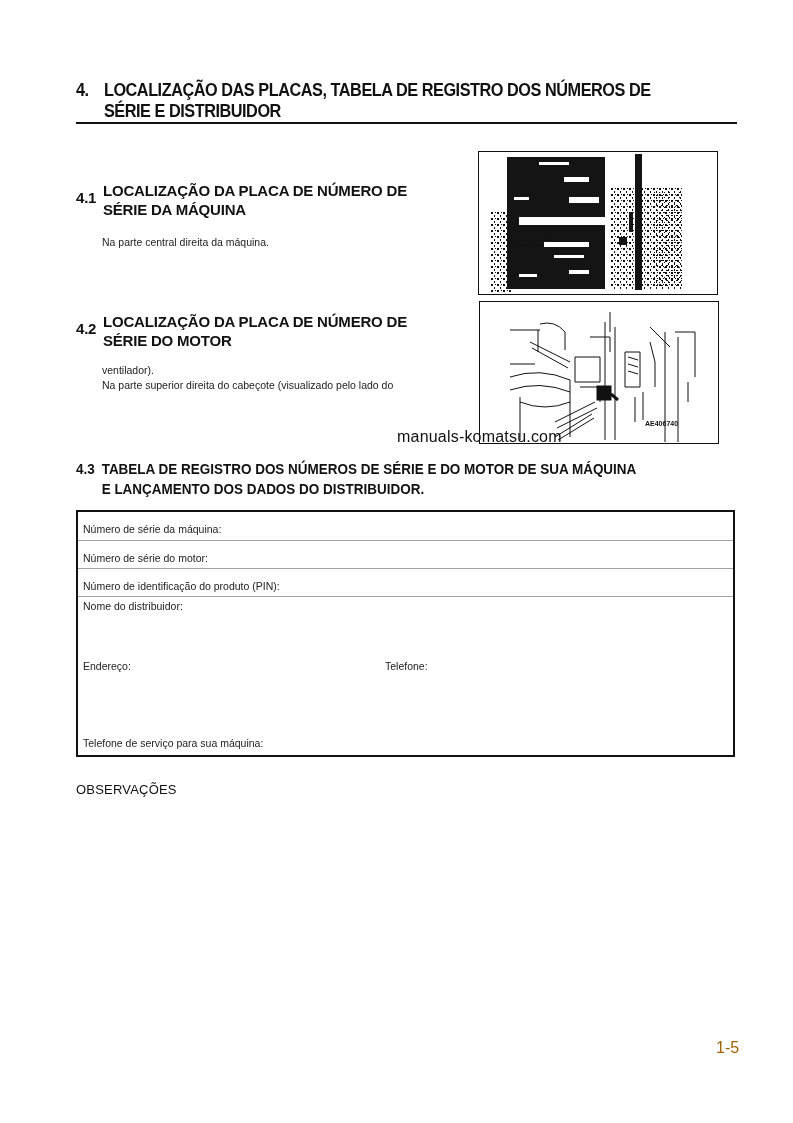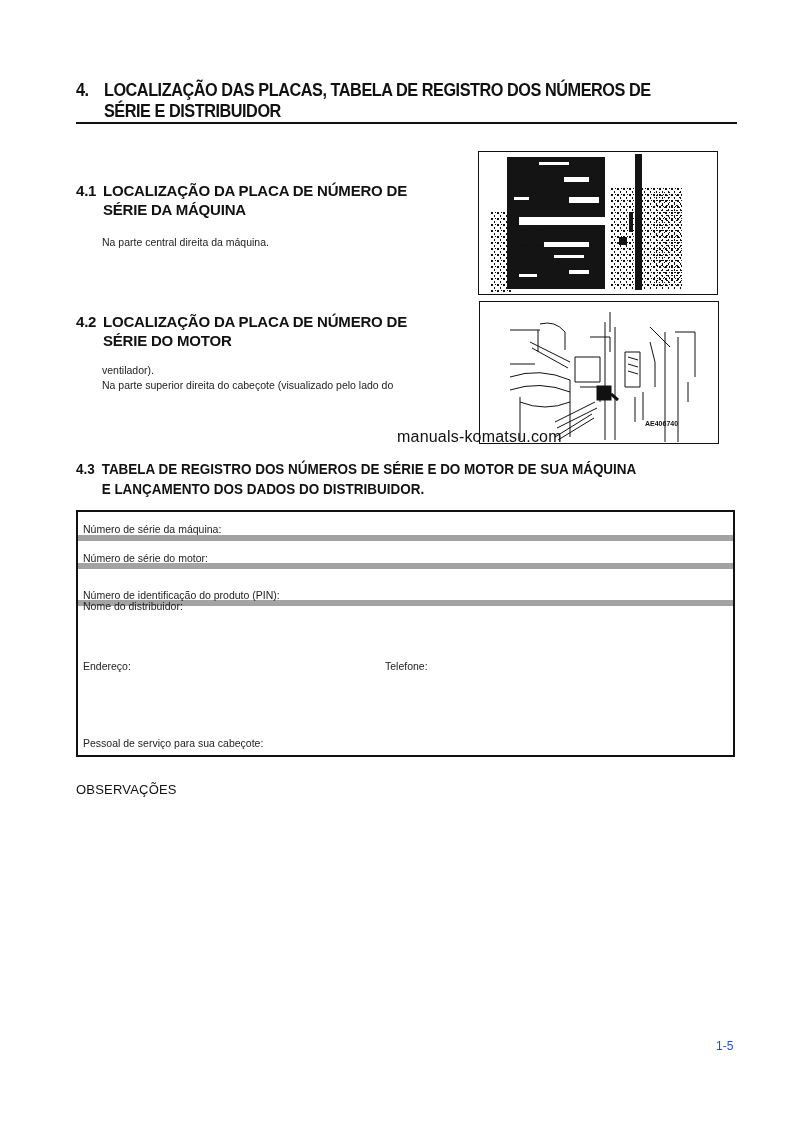--- a/index.html
+++ b/index.html
@@ -7,39 +7,39 @@
          font-family:"Liberation Sans", sans-serif; color:#111111; }
   .abs { position:absolute; }
 
   .h1 { left:76px; top:80px; width:664px; font-family:"Liberation Sans", sans-serif;
         font-size:17.5px; font-weight:bold; line-height:21px; letter-spacing:-0.5px; transform:scaleX(0.93); transform-origin:left top; }
   .h1 .num { position:absolute; left:0; top:0; }
   .h1 .txt { position:absolute; left:30px; top:0; width:700px; }
   .h1-rule { left:76px; top:122px; width:661px; height:2px; background:#111; }
 
   .h2 { font-size:15px; font-weight:bold; line-height:19px; letter-spacing:-0.2px; }
-  .h2 .num { position:absolute; left:0; top:0;text-align:right; }
+  .h2 .num { position:absolute; left:0; top:7px;text-align:right; }
   .h2 .txt { position:absolute; left:27px; top:0; white-space:nowrap; }
   .body-text { font-size:10.5px; line-height:15px; color:#222;padding-left:8px; }
 
   .figbox { border:1.3px solid #111; background:#fff; overflow:hidden; }
   .caption { font-size:7px; font-weight:bold; color:#111; }
 
   .watermark { left:397px; top:428px; font-size:16px; color:#111; letter-spacing:0.2px; white-space:nowrap; }
 
   .h3 { left:76px; top:459px; width:680px; font-size:14.2px; font-weight:bold; line-height:20px; transform:scaleX(0.95); transform-origin:left top; }
   .h3 .num { position:absolute; left:0; top:0; }
   .h3 .txt { position:absolute; left:27px; top:0; width:720px; }
 
   .reg-table { left:76px; top:510px; width:659px; height:247px; border:2px solid #111; box-sizing:border-box; }
-  .reg-row { position:absolute; left:0; right:0; border-bottom:6px solid #a3a3a3; box-sizing:border-box; }
+  .reg-row { position:absolute; left:0; right:0; border-bottom:1px solid #a3a3a3; box-sizing:border-box; }
   .reg-label { position:absolute; left:5px; font-size:10.5px; color:#222; white-space:nowrap; }
 
   .obs { left:76px; top:782px; font-size:13px; font-weight:normal; letter-spacing:0.2px; }
-  .page-num { left:716px; top:1039px; font-size:12px; color:#1d4ed8; }
+  .page-num { left:716px; top:1039px; font-size:16px; color:#a16207; }
 </style>
 </head>
 <body>
 
 <div class="abs h1">
   <span class="num">4.</span>
   <div class="txt">
     <div>LOCALIZAÇÃO DAS PLACAS, TABELA DE REGISTRO DOS NÚMEROS DE</div>
     <div>SÉRIE E DISTRIBUIDOR</div>
   </div>
@@ -142,26 +142,26 @@
   </div>
 </div>
 
 <div class="abs reg-table">
   <div class="reg-row" style="top:0; height:29px;">
     <span class="reg-label" style="top:11px;">Número de série da máquina:</span>
   </div>
   <div class="reg-row" style="top:29px; height:28px;padding-left:44px;">
     <span class="reg-label" style="top:11px;">Número de série do motor:</span>
   </div>
-  <div class="reg-row" style="top:66px; height:28px;">
+  <div class="reg-row" style="top:57px; height:28px;">
     <span class="reg-label" style="top:11px;">Número de identificação do produto (PIN):</span>
   </div>
   <div class="abs" style="left:0; right:0; top:85px; bottom:0;">
     <span class="reg-label" style="top:3px;">Nome do distribuidor:</span>
     <span class="reg-label" style="top:63px;">Endereço:</span>
     <span class="reg-label" style="top:63px; left:307px;">Telefone:</span>
-    <span class="reg-label" style="top:140px;">Pessoal de serviço para sua cabeçote:</span>
+    <span class="reg-label" style="top:140px;">Telefone de serviço para sua máquina:</span>
   </div>
 </div>
 
 <div class="abs obs">OBSERVAÇÕES</div>
 
 <div class="abs page-num">1-5</div>
 
 </body></html>

